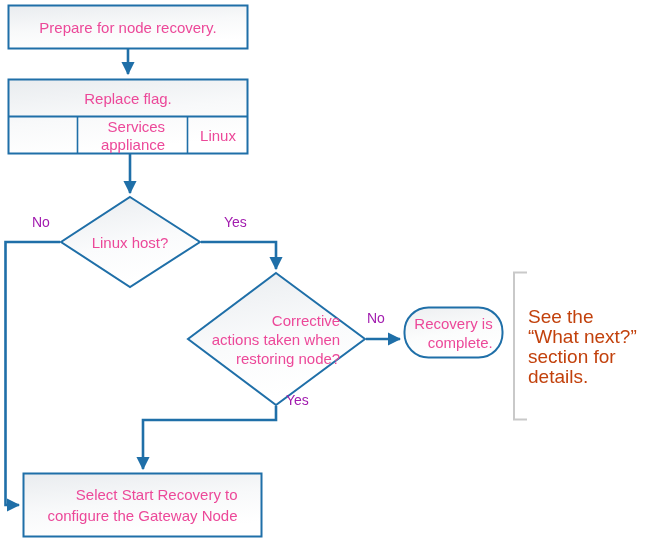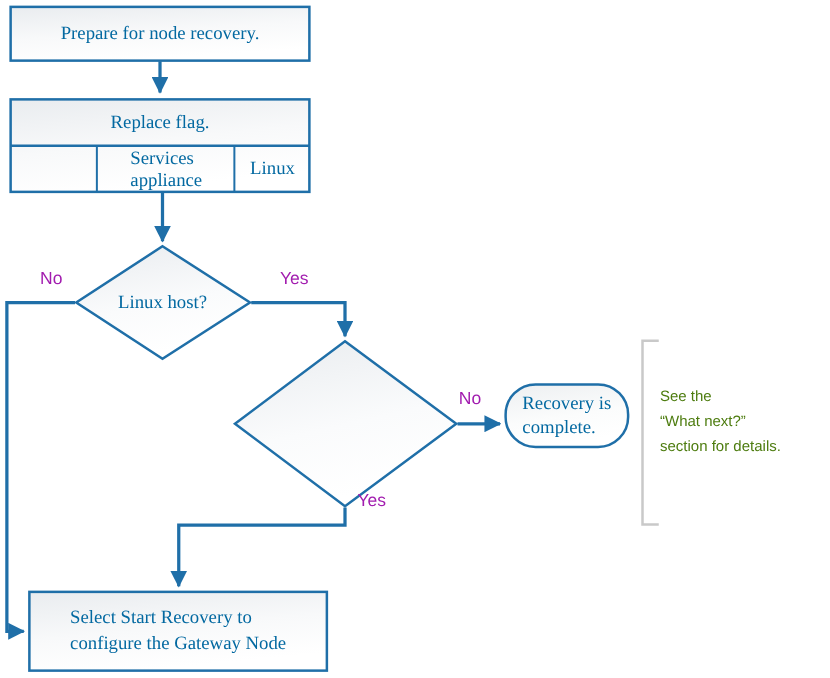--- a/index.html
+++ b/index.html
@@ -22,41 +22,41 @@
     left: 0;
     top: 0;
     width: 664px;
     height: 542px;
   }
   .node-label {
     position: absolute;
     display: flex;
     align-items: center;
     justify-content: center;
-    text-align: left;
-    color: #0369a1;
-    font-family: Liberation Serif, serif;
+    text-align: right;
+    color: #ec4899;
+    font-family: Liberation Sans, sans-serif;
     font-size: 15px;
     line-height: 17px;
     pointer-events: none;
     white-space: pre-line;
   }
   .edge-label {
     position: absolute;
     color: #a21caf;
     font-family: "Liberation Sans", sans-serif;
     font-size: 14px;
     line-height: 16px;
     white-space: pre-line;
   }
   .side-note {
     position: absolute;
-    color: #4d7c0f;
+    color: #c2410c;
     font-family: "Liberation Sans", sans-serif;
-    font-size: 12px;
+    font-size: 19px;
     line-height: 20px;
     white-space: pre-line;
   }
 </style>
 </head>
 <body>
 
 <div id="canvas">
 
   <svg id="flow-svg" viewBox="0 0 664 542" xmlns="http://www.w3.org/2000/svg">
@@ -116,20 +116,23 @@
   <div class="node-label" style="left:8px; top:80px; width:240px; height:37px;">Replace flag.</div>
 
 
   <div class="node-label" style="left:78px; top:117px; width:110px; height:37px; line-height:18px;">Services
 appliance</div>
 
   <div class="node-label" style="left:188px; top:117px; width:60px; height:37px;">Linux</div>
 
   <div class="node-label" style="left:71px; top:222px; width:118px; height:40px;">Linux host?</div>
 
+  <div class="node-label" style="left:194px; top:305px; width:164px; height:68px; line-height:19px;">Corrective
+actions taken when
+restoring node?</div>
 
   <div class="node-label" style="left:405px; top:308px; width:97px; height:49px; line-height:19px;">Recovery is
 complete.</div>
 
   <div class="node-label" style="left:24px; top:474px; width:237px; height:62px; line-height:21px;">Select Start Recovery to
 configure the Gateway Node</div>
 
   <div class="edge-label" style="left:32px; top:214px;">No</div>
 
   <div class="edge-label" style="left:224px; top:214px;">Yes</div>

